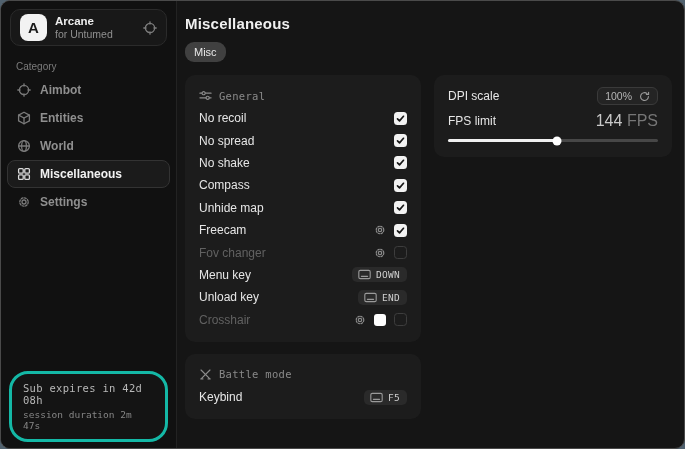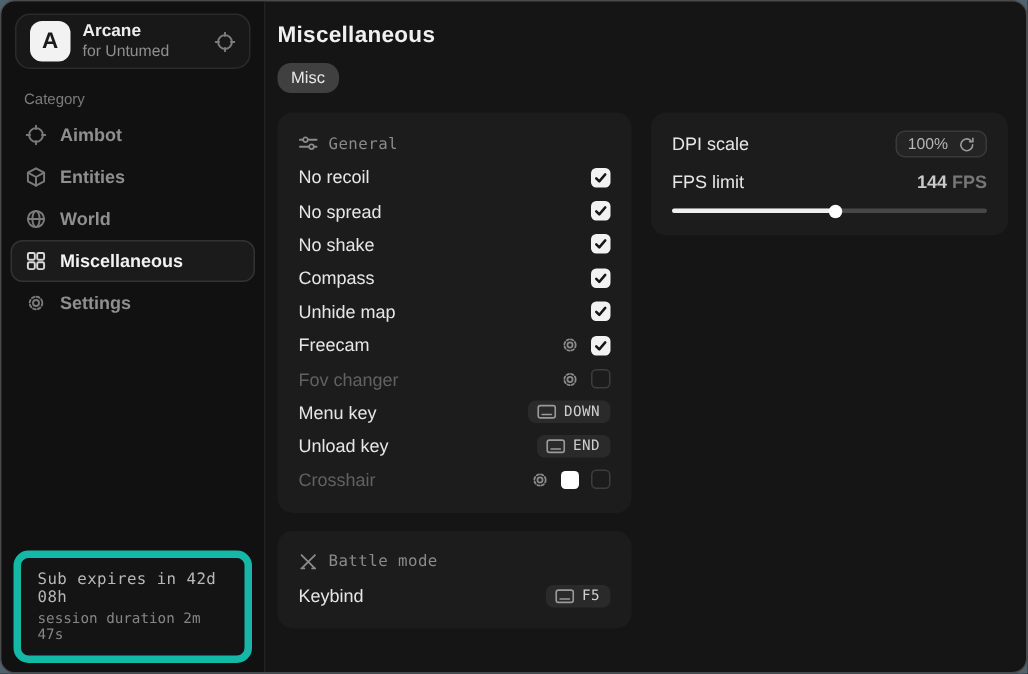--- a/index.html
+++ b/index.html
@@ -27,22 +27,22 @@
   .cat-label { margin:15px 0 4px 15px; font-size:10px; color:#7c7c7c; }
   .nav { display:flex; flex-direction:column;font-weight:bold; }
   .nav-item {
     display:flex; align-items:center; gap:9px; height:28px; margin:0 6px; padding:0 9px;
     border:1px solid transparent; border-radius:8px; color:#8f8f8f; font-size:12px; cursor:default;
   }
   .nav-item .ni-ico { display:flex; align-items:center; color:#7a7a7a; }
   .nav-item.active { background:#1b1b1b; border-color:#333333; color:#f2f2f2; }
   .nav-item.active .ni-ico { color:#d9d9d9; }
   .sub-card {
-    position:absolute; left:8px; right:8px; bottom:6px; border:5px solid #14b8a6;
-    border-radius:10px; padding:8px 11px; background:#141414;
+    position:absolute; left:8px; right:8px; bottom:6px; border:3px solid #14b8a6;
+    border-radius:19px; padding:8px 11px; background:#141414;
     font-family:"DejaVu Sans Mono", monospace;
   }
   .sub-line1 { font-size:10.5px; color:#b8b8b8; letter-spacing:0.3px; }
   .sub-line2 { font-size:9.5px; color:#858585; margin-top:3px; }
   
   .main { flex:1 1 auto; padding:14px 14px 14px 8px; }
   .page-title { font-size:15px; font-weight:bold; color:#f0f0f0; letter-spacing:0.2px; }
   .tab-pill {
     display:inline-block; margin-top:10px; background:#404040; color:#e8e8e8;
     border-radius:9px; padding:4px 9px; font-size:11px; cursor:default;
@@ -70,21 +70,21 @@
     padding:2px 7px 2px 6px; color:#cfcfcf; font-size:9.5px;
     font-family:"DejaVu Sans Mono", monospace; letter-spacing:0.3px;text-align:center;
   }
   .keybadge .kb-ico { color:#9a9a9a; display:flex; align-items:center; }
   
   .dpi-badge {
     display:flex; align-items:center; gap:7px; background:#242424; border:1px solid #3a3a3a;
     border-radius:6px; padding:2px 7px; color:#b5b5b5; font-size:10.5px;
   }
   .dpi-badge .rst { color:#9a9a9a; display:flex; align-items:center; }
-  .fps-val { font-size:12px; font-weight:bold; }
+  .fps-val { font-size:16px; font-weight:normal; }
   .fps-num { color:#c9c9c9; }
   .fps-unit { color:#767676; }
   .slider { position:relative; height:10px; margin-top:4px; display:flex; align-items:center; }
   .slider-track { position:relative; width:100%; height:3px; background:#474747; border-radius:2px; }
   .slider-fill { position:absolute; left:0; top:0; height:3px; background:#f0f0f0; border-radius:2px; }
   .slider-thumb {
     position:absolute; top:50%; width:9px; height:9px; background:#ffffff; border-radius:50%;
     transform:translate(-50%,-50%);
   }
   svg { display:block; }

